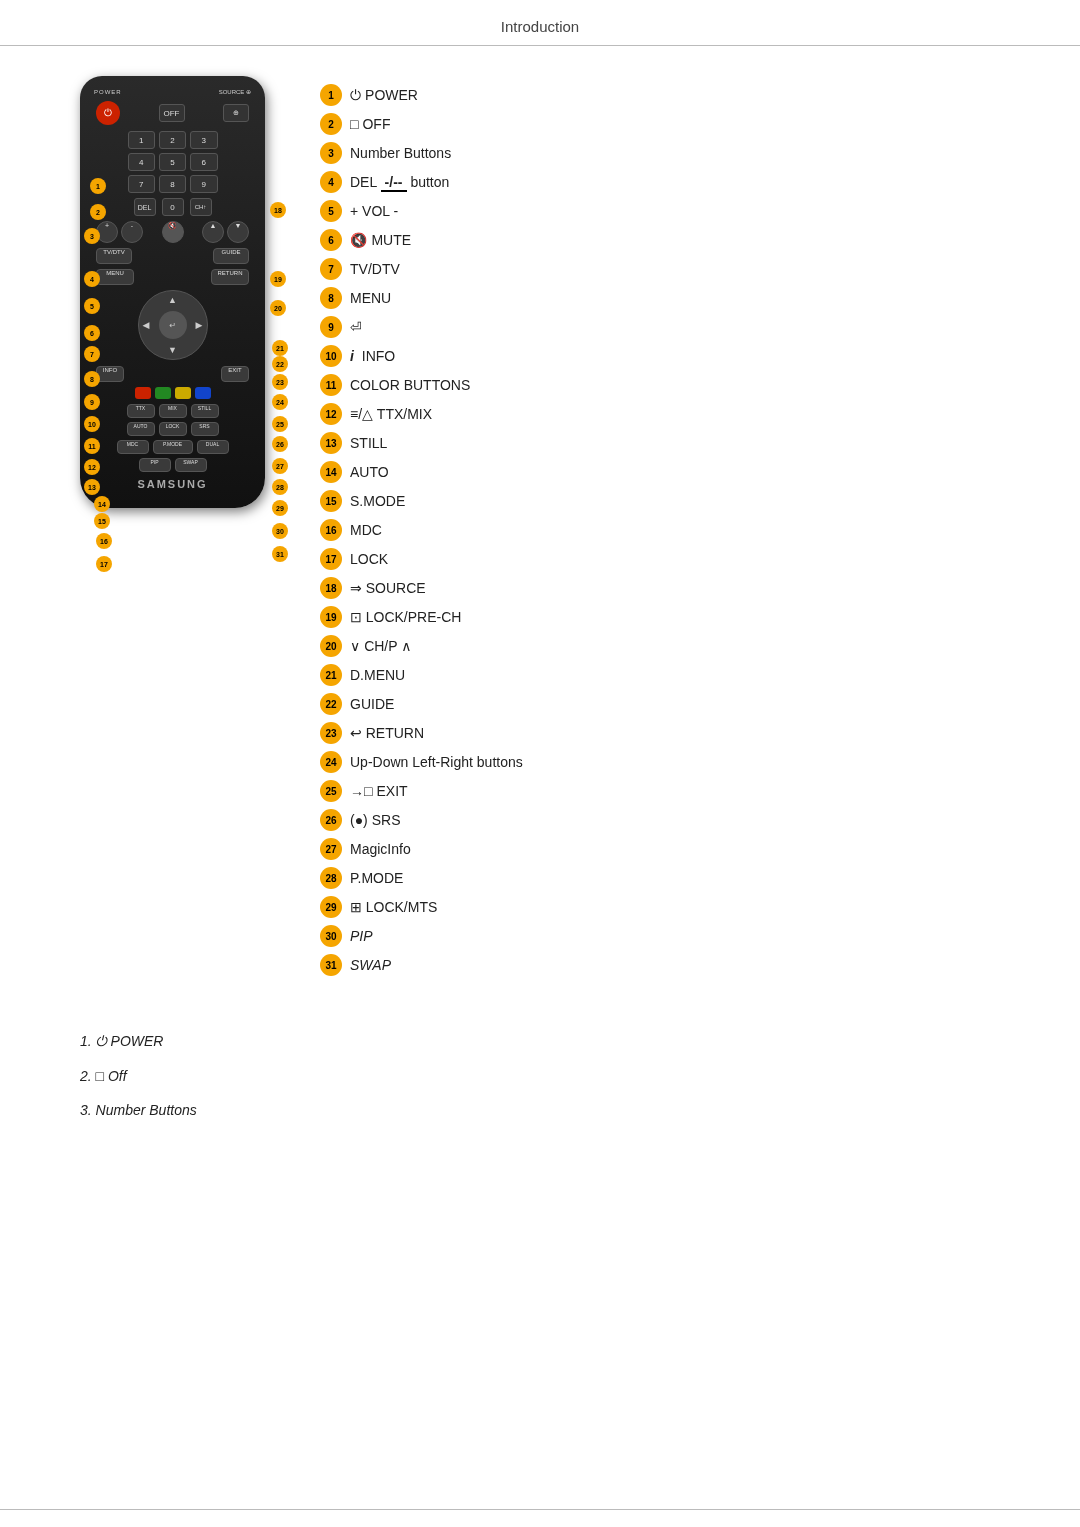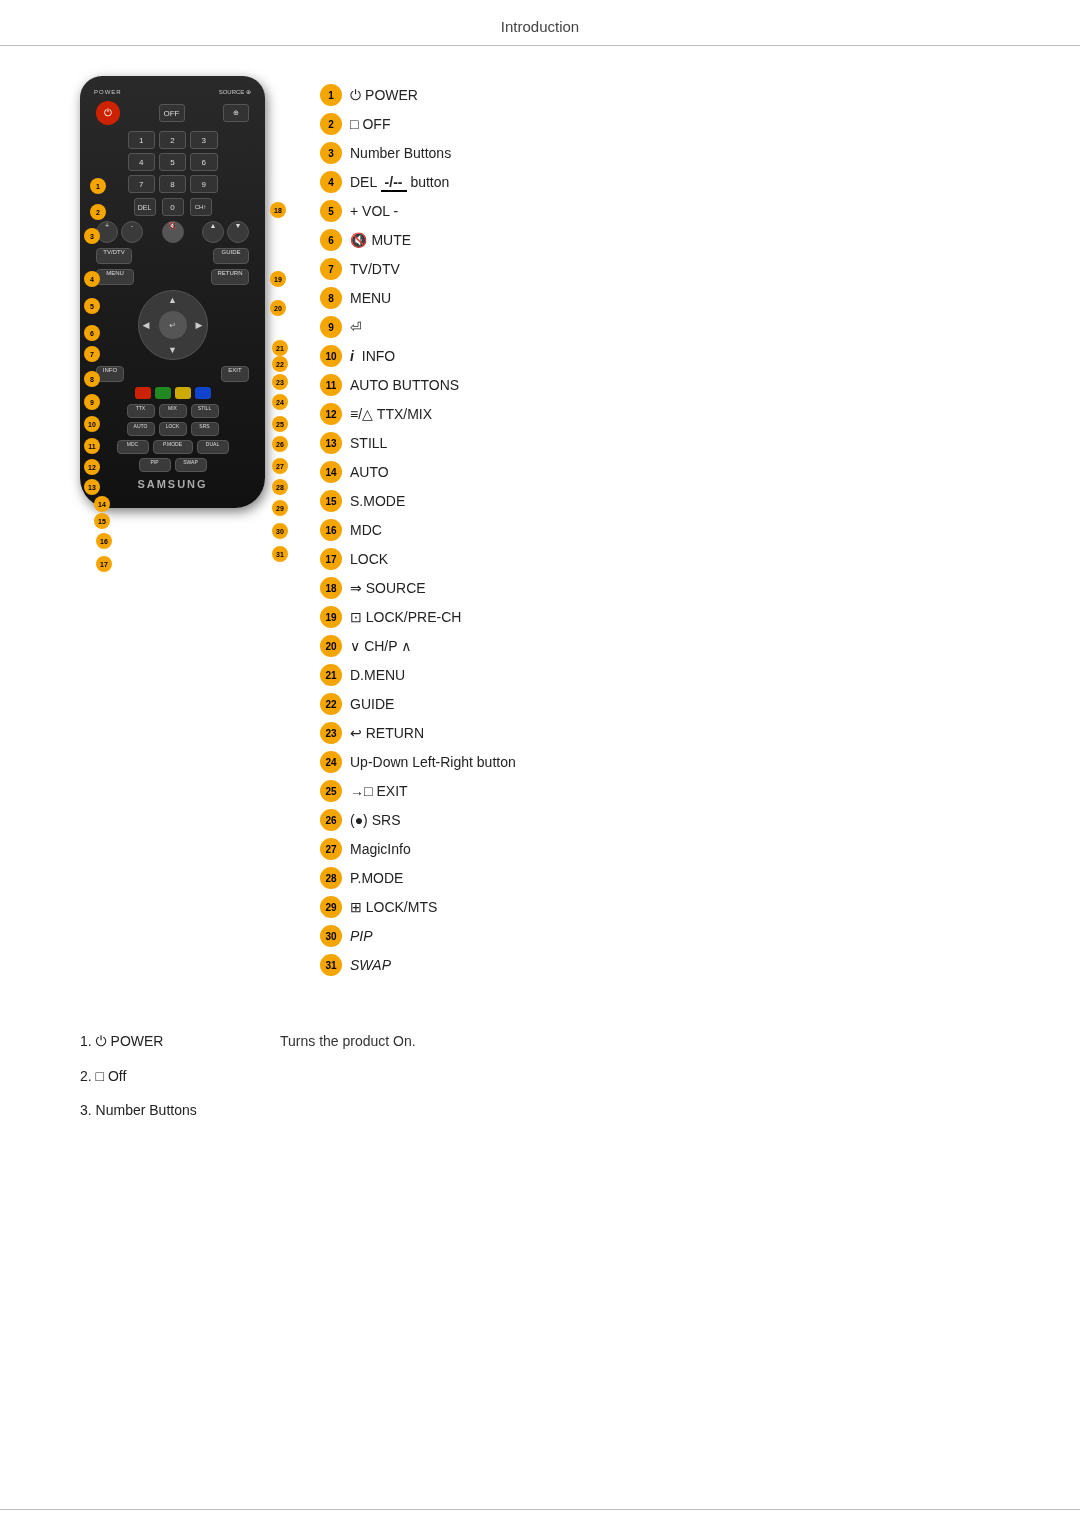--- a/index.html
+++ b/index.html
@@ -188,20 +188,21 @@
     .desc-section {
       padding: 20px 80px 40px 80px;
       border-top: none;
     }
 
     .desc-item {
       display: flex;
       flex-direction: row;
       margin-bottom: 18px;
       font-size: 14px;
+      font-style: italic;
     }
 
     .desc-label {
       flex: 0 0 200px;
       color: #222;
     }
 
     .desc-text {
       flex: 1;
       color: #333;
@@ -414,21 +415,21 @@
         <span class="legend-icon">⏎</span>
         <span class="legend-text"></span>
       </li>
       <li class="legend-item">
         <div class="legend-num">10</div>
         <span class="legend-icon" style="font-style:italic;font-weight:bold;">i</span>
         <span class="legend-text">&nbsp;INFO</span>
       </li>
       <li class="legend-item">
         <div class="legend-num">11</div>
-        <span class="legend-text">AUTO BUTTONS</span>
+        <span class="legend-text">COLOR BUTTONS</span>
       </li>
       <li class="legend-item">
         <div class="legend-num">12</div>
         <span class="legend-icon">≡/△</span>
         <span class="legend-text">TTX/MIX</span>
       </li>
       <li class="legend-item">
         <div class="legend-num">13</div>
         <span class="legend-text">STILL</span>
       </li>
@@ -470,21 +471,21 @@
         <div class="legend-num">22</div>
         <span class="legend-text">GUIDE</span>
       </li>
       <li class="legend-item">
         <div class="legend-num">23</div>
         <span class="legend-icon">↩</span>
         <span class="legend-text">RETURN</span>
       </li>
       <li class="legend-item">
         <div class="legend-num">24</div>
-        <span class="legend-text">Up-Down Left-Right button</span>
+        <span class="legend-text">Up-Down Left-Right buttons</span>
       </li>
       <li class="legend-item">
         <div class="legend-num">25</div>
         <span class="legend-icon">→□</span>
         <span class="legend-text">EXIT</span>
       </li>
       <li class="legend-item">
         <div class="legend-num">26</div>
         <span class="legend-icon">(●)</span>
         <span class="legend-text">SRS</span>
@@ -513,21 +514,20 @@
     </ul>
   </div>
 </div>
 
 <div class="desc-section">
   <div class="desc-item">
     <div class="desc-label">
       1. <span>⏻</span>
       <span>POWER</span>
     </div>
-    <div class="desc-text">Turns the product On.</div>
   </div>
   <div class="desc-item">
     <div class="desc-label">
       2. <span>□</span>
       <span>Off</span>
     </div>
   </div>
   <div class="desc-item">
     <div class="desc-label">
       3. <span>Number Buttons</span>

